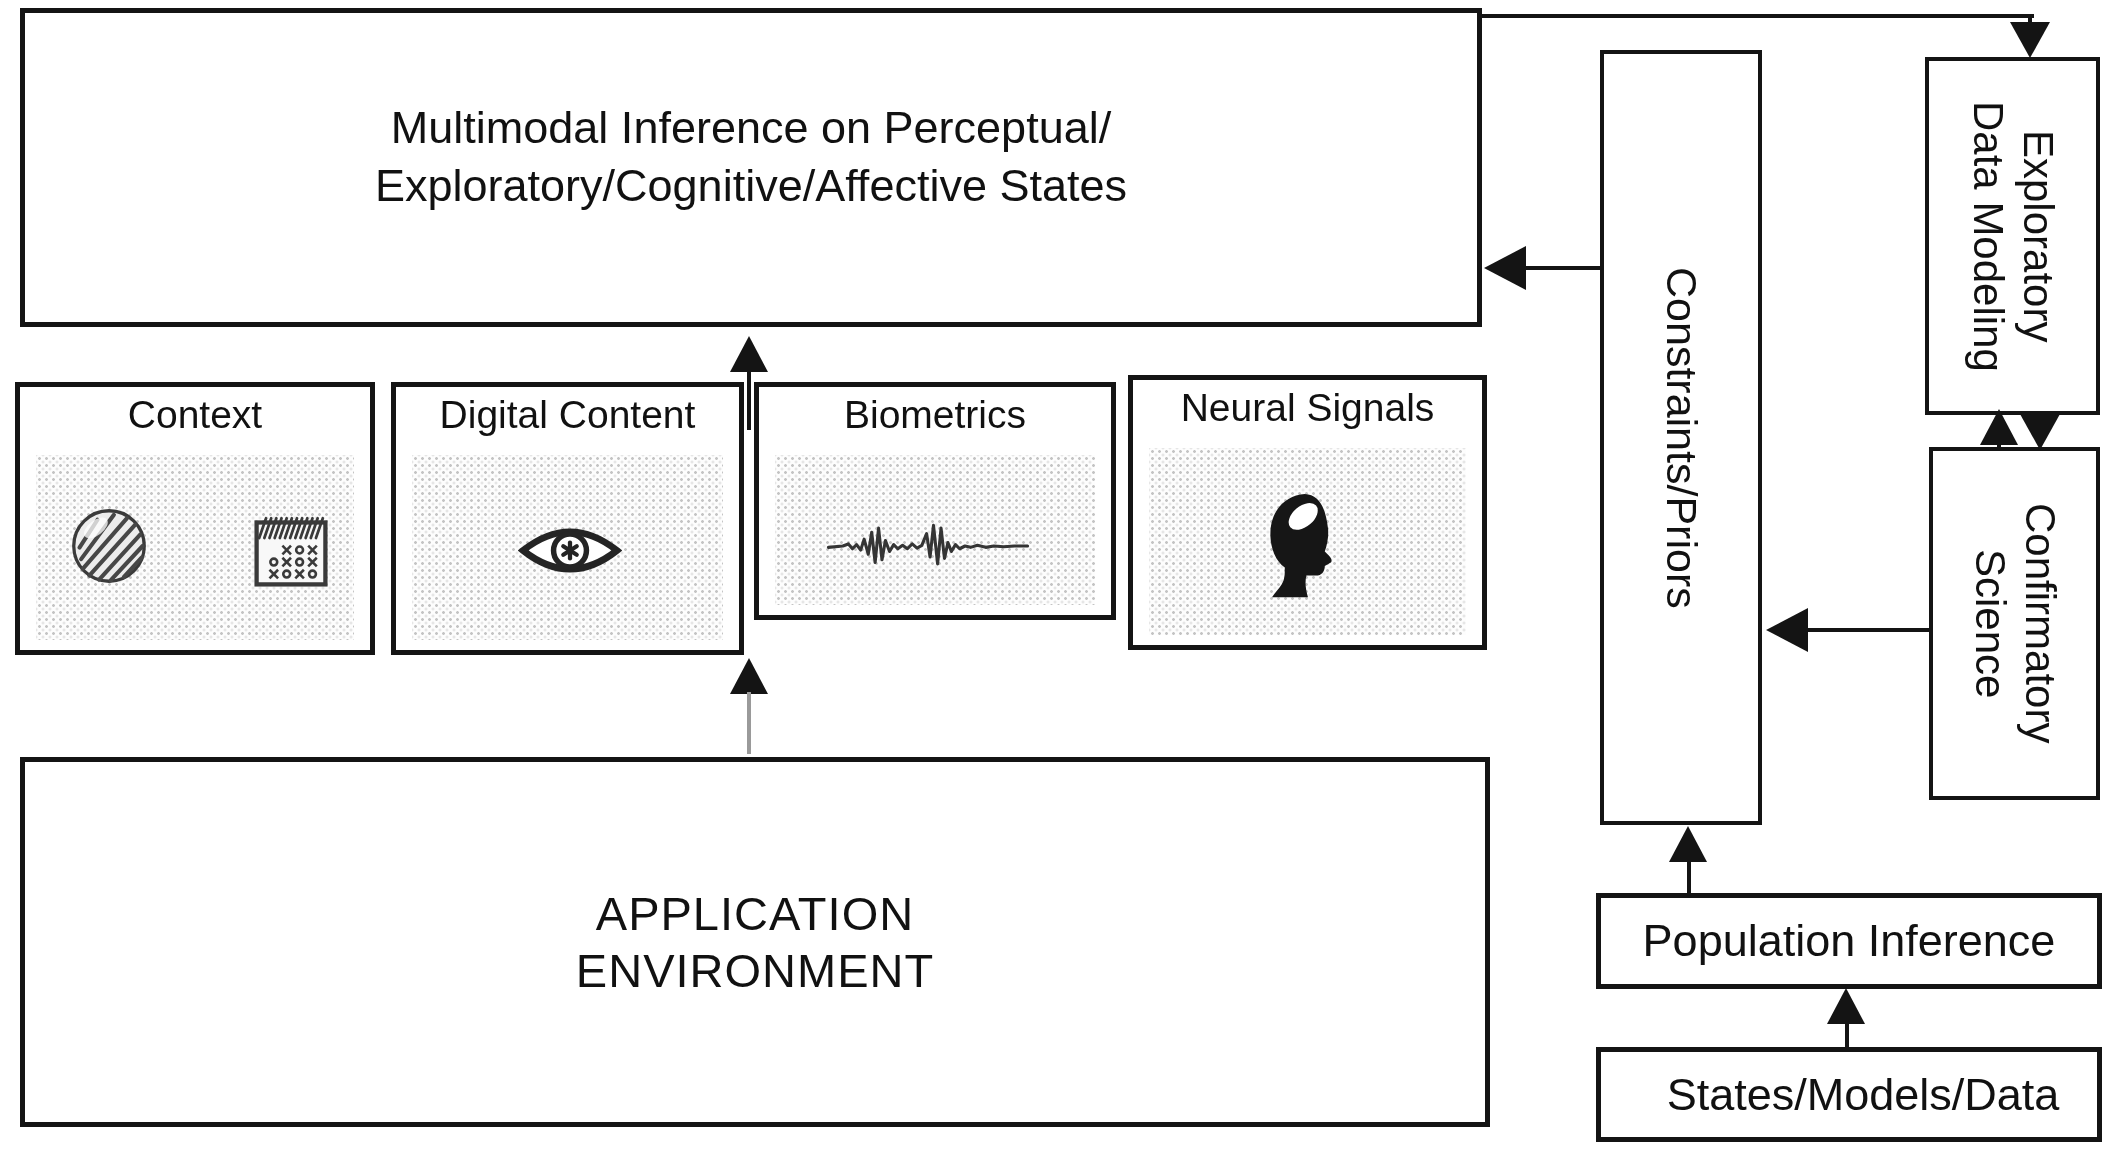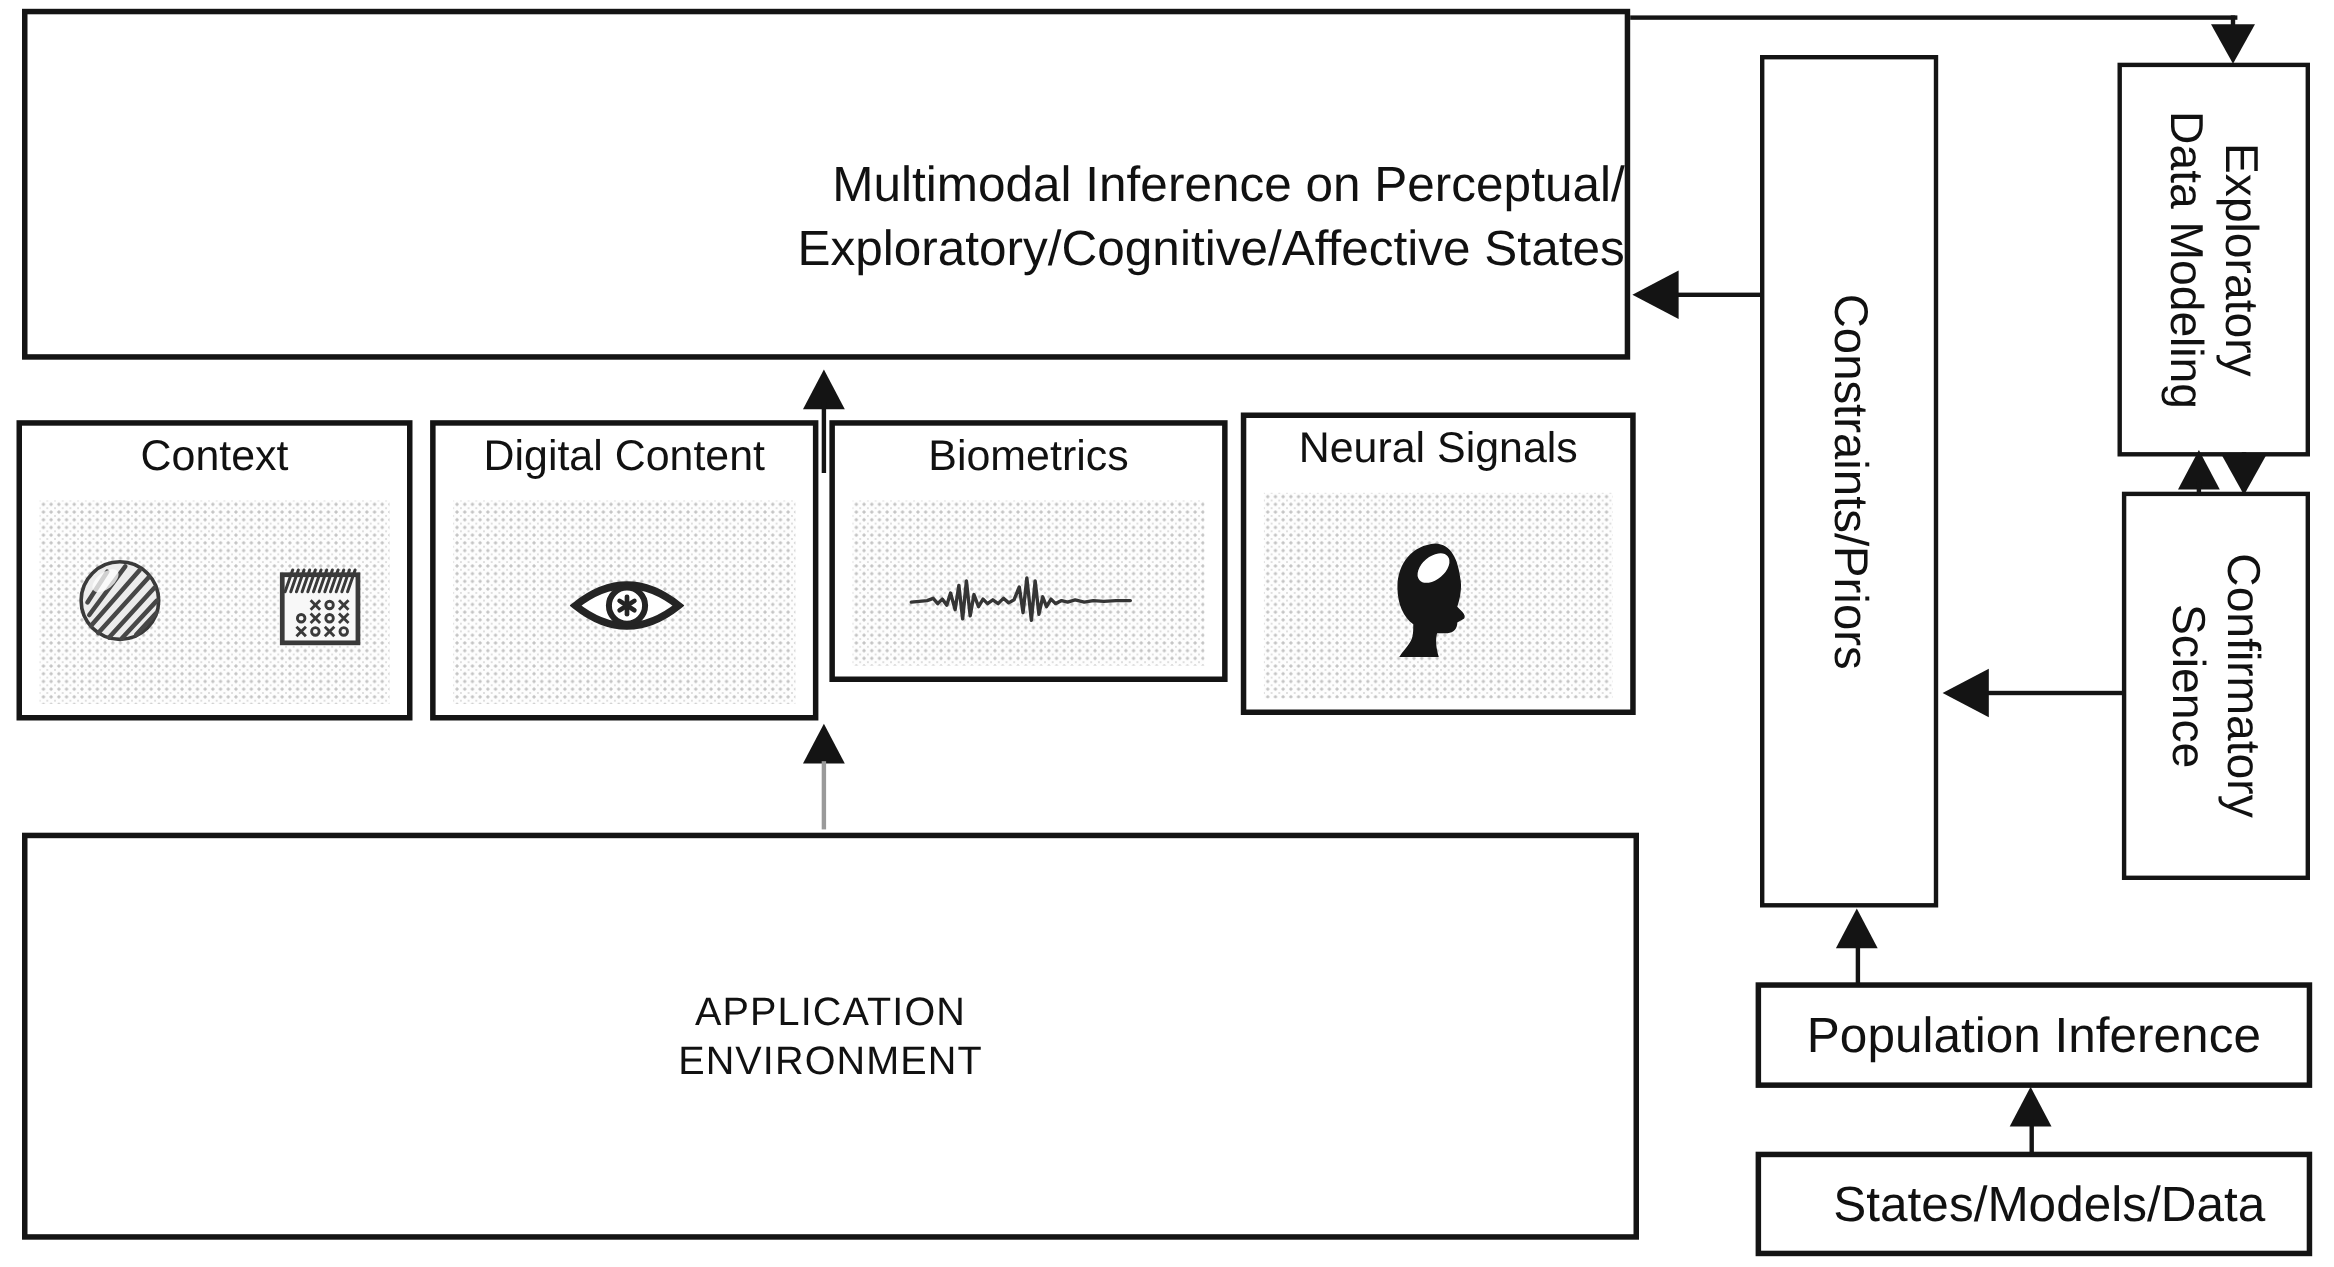--- a/index.html
+++ b/index.html
@@ -3,22 +3,22 @@
 <meta charset="utf-8">
 <style>
   html,body{margin:0;padding:0;background:#ffffff;}
   #canvas{
     position:relative;width:2122px;height:1152px;background:#ffffff;overflow:hidden;
     font-family:"Liberation Sans","DejaVu Sans",sans-serif;color:#111;
   }
   .box{position:absolute;background:#fff;border:5px solid #141414;box-sizing:border-box;}
   .thin{border-width:4px;}
   .center-flex{display:flex;align-items:center;justify-content:center;flex-direction:column;}
-  .mm-text{font-size:45px;line-height:1.28;text-align:right;margin-top:40px;}
-  .app-text{font-size:36px;line-height:1.22;text-align:center;letter-spacing:1px;}
+  .mm-text{font-size:45px;line-height:1.28;text-align:center;}
+  .app-text{font-size:47px;line-height:1.22;text-align:center;letter-spacing:1px;}
   .big-label{font-size:45px;text-align:center;}
   .mod-label{position:absolute;left:0;right:0;top:6px;text-align:center;font-size:39px;}
   .dots{
     position:absolute;left:16px;right:16px;top:68px;bottom:10px;
     background-color:#fdfdfd;
     background-image:radial-gradient(circle,#c4c4c4 1.3px,rgba(0,0,0,0) 1.5px),
                      radial-gradient(circle,#dedede 1.1px,rgba(0,0,0,0) 1.3px);
     background-size:7px 7px,7px 7px;
     background-position:0 0,3.5px 3.5px;
   }

